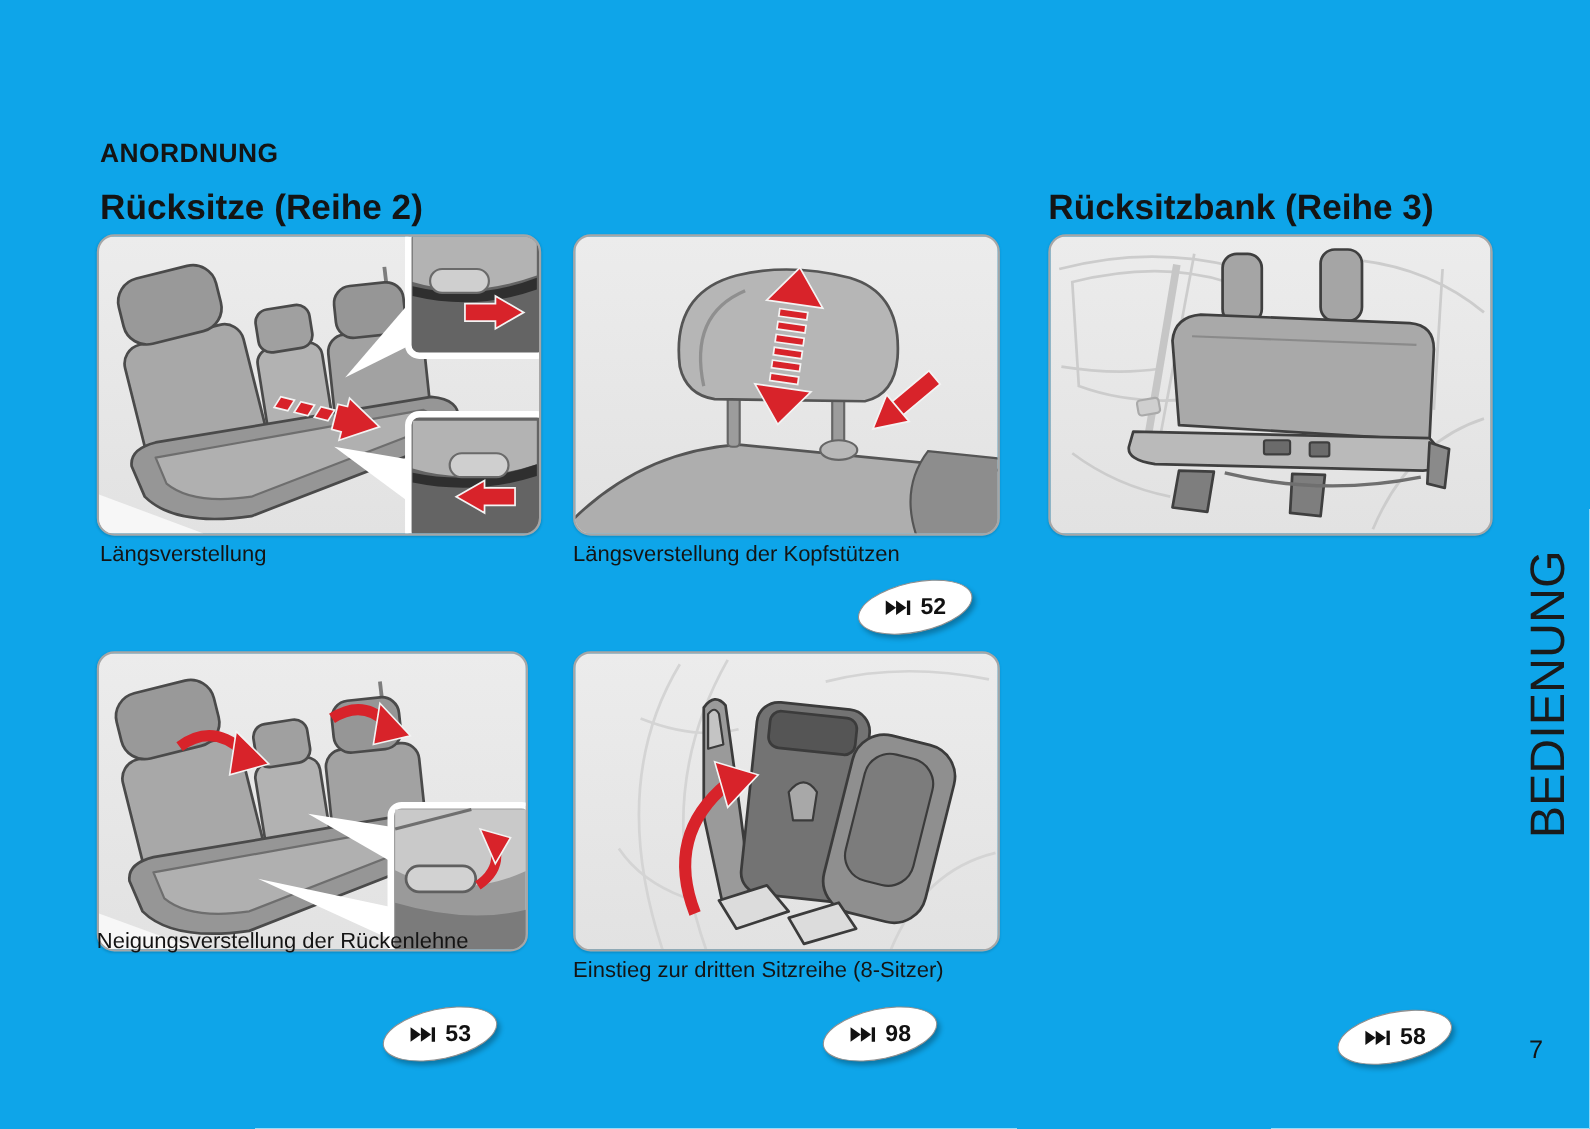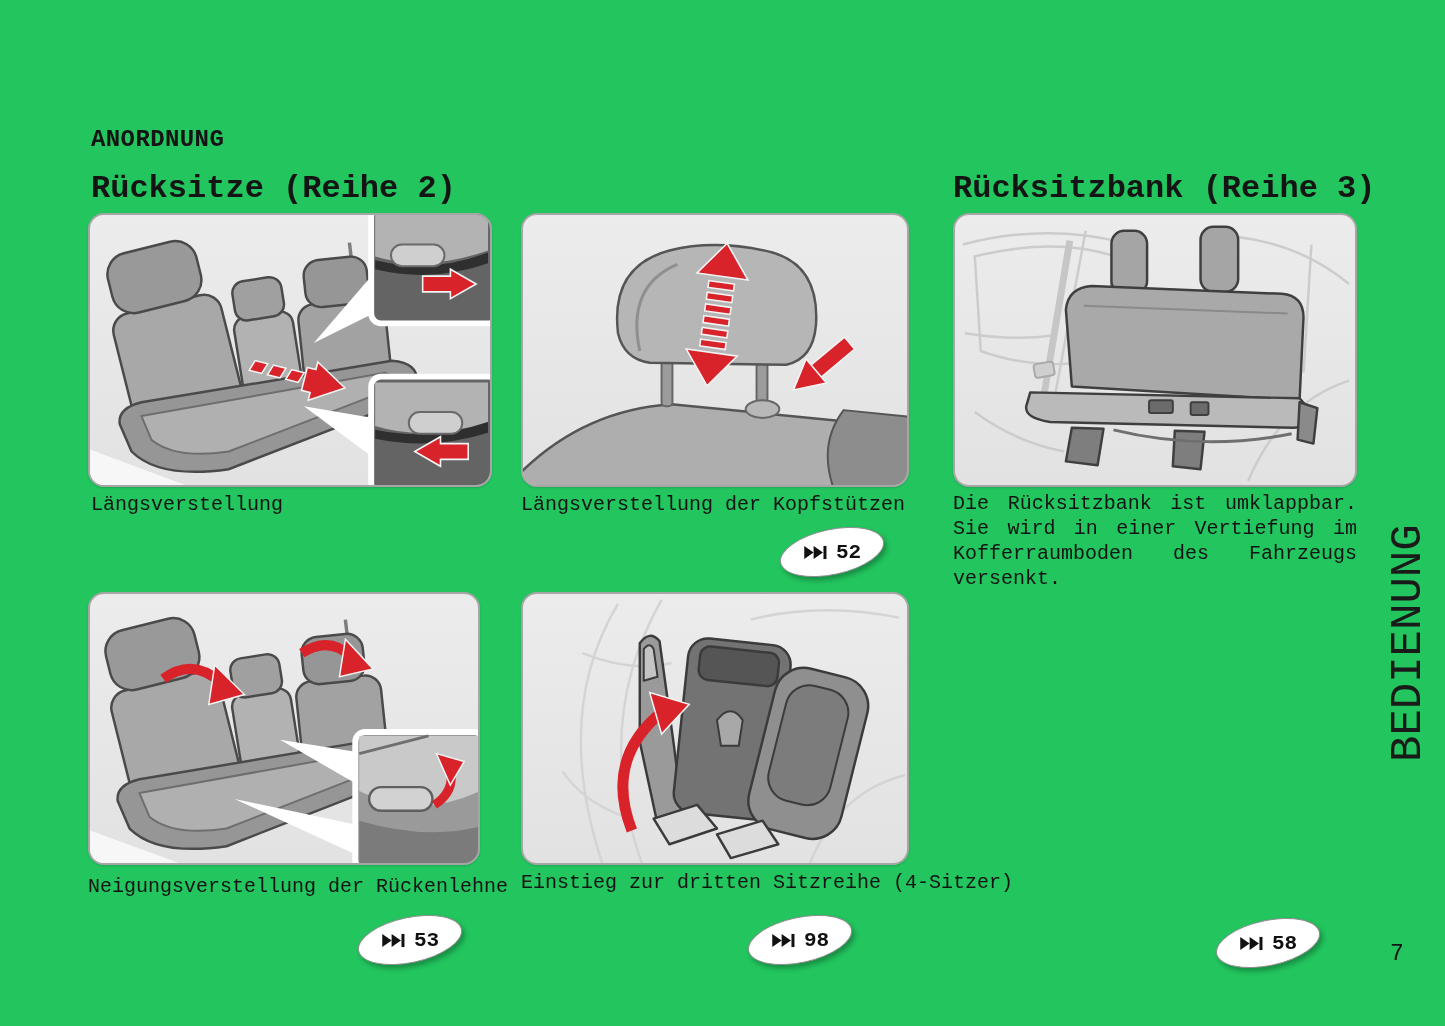--- a/index.html
+++ b/index.html
@@ -3,59 +3,59 @@
 <meta charset="utf-8">
 <style>
   :root{
     --arrow-red:#d8232a;
     --panel-bg:#e8e8e8;
     --panel-border:#a6a6a6;
     --ink:#141414;
   }
   html,body{margin:0;padding:0;background:#ffffff;}
   .page{
-    position:relative;width:1445px;height:1026px;background:#22c55e;
-    font-family:Liberation Mono, monospace;color:var(--ink);overflow:hidden;
+    position:relative;width:1445px;height:1026px;background:#0ea5e9;
+    font-family:Liberation Sans, sans-serif;color:var(--ink);overflow:hidden;
   }
   .h-main{position:absolute;left:91px;top:126px;font-size:24px;font-weight:bold;letter-spacing:.4px;}
   .h-col{position:absolute;font-size:32px;font-weight:bold;}
   .h-col.left{left:91px;top:170px;}
   .h-col.right{left:953px;top:170px;}
   .panel{
     position:absolute;border:2px solid var(--panel-border);border-radius:16px;
     background:linear-gradient(180deg,#ececec,#e2e2e2);overflow:hidden;
     box-shadow:0 1px 2px rgba(0,0,0,.15);
   }
   .panel svg{position:absolute;inset:0;width:100%;height:100%;display:block;}
   #fig-longitudinal{left:88px;top:213px;width:400px;height:270px;}
   #fig-headrest{left:521px;top:213px;width:384px;height:270px;}
   #fig-row3{left:953px;top:213px;width:400px;height:270px;}
   #fig-recline{left:88px;top:592px;width:388px;height:269px;}
   #fig-access{left:521px;top:592px;width:384px;height:269px;}
   .caption{position:absolute;font-size:20px;color:var(--ink);white-space:nowrap;text-align:right;}
   #cap-longitudinal{left:91px;top:493px;}
   #cap-headrest{left:521px;top:493px;}
-  #cap-recline{left:88px;top:875px;}
+  #cap-recline{left:88px;top:845px;}
   #cap-access{left:521px;top:871px;}
   .body-text{
     position:absolute;left:953px;top:491px;width:404px;
     font-size:20px;line-height:25px;text-align:justify;color:var(--ink);
   }
   .badge{position:absolute;width:106px;height:46px;}
   .badge .ellipse{
     position:absolute;inset:0;background:#ffffff;border:1.6px solid #8f8f8f;
     border-radius:50%;transform:rotate(-12deg);
     box-shadow:2px 4px 5px rgba(0,0,0,.28);
   }
   .badge .content{
     position:absolute;inset:0;display:flex;align-items:center;justify-content:center;gap:8px;
   }
   .badge .num{font-size:21px;font-weight:bold;color:#111;}
   #badge-52{left:779px;top:529px;text-align:right;}
-  #badge-53{left:357px;top:917px;}
+  #badge-53{left:347px;top:917px;}
   #badge-54{left:747px;top:917px;}
   #badge-58{left:1215px;top:920px;}
   .side-tab{
     position:absolute;right:12px;top:352px;height:410px;
     writing-mode:vertical-rl;transform:rotate(180deg);
     font-size:44px;color:#1a1a1a;letter-spacing:0px;font-weight:400;
     display:flex;align-items:center;
   }
   .page-num{position:absolute;left:1390px;top:941px;font-size:23px;color:var(--ink);}
   .red{fill:var(--arrow-red);}
@@ -172,21 +172,20 @@
         <path d="M118,216 L150,217 L144,254 L112,250 Z" fill="#7e7e7e"></path>
         <path d="M222,219 L252,220 L248,258 L220,255 Z" fill="#7e7e7e"></path>
         <path d="M348,190 L366,196 L362,232 L346,228 Z" fill="#8a8a8a"></path>
         <path d="M160,218 Q250,240 340,222" fill="none" stroke="#6f6f6f" stroke-width="3"></path>
       </g>
     </svg>
   </div>
 
   <div class="caption" id="cap-longitudinal">Längsverstellung</div>
   <div class="caption" id="cap-headrest">Längsverstellung der Kopfstützen</div>
-  <div class="body-text">Die Rücksitzbank ist umklappbar. Sie wird in einer Vertiefung im Kofferraumboden des Fahrzeugs versenkt.</div>
 
   <div class="panel" id="fig-recline">
     <svg viewBox="0 0 392 273" preserveAspectRatio="none">
       <polygon points="0,240 90,273 0,273" fill="#f7f7f7"></polygon>
       <g stroke="#4a4a4a" stroke-width="2.5" stroke-linejoin="round">
         <path d="M258,26 L266,94" stroke="#7d7d7d" stroke-width="3.5" fill="none"></path>
         <g transform="rotate(-6 248 118)">
           <rect x="210" y="86" width="86" height="110" rx="16" fill="#a2a2a2"></rect>
           <rect x="220" y="42" width="62" height="48" rx="16" fill="#969696"></rect>
         </g>
@@ -247,21 +246,21 @@
         <path d="M196,244 L242,230 L258,254 L210,268 Z" fill="#dcdcdc"></path>
       </g>
       <g>
         <path d="M110,240 Q82,168 140,120" class="red-stroke" stroke-width="11" fill="none"></path>
         <polygon points="128,100 168,112 140,142" class="red" stroke="#f3f3f3" stroke-width="1.5"></polygon>
       </g>
     </svg>
   </div>
 
   <div class="caption" id="cap-recline">Neigungsverstellung der Rückenlehne</div>
-  <div class="caption" id="cap-access">Einstieg zur dritten Sitzreihe (4-Sitzer)</div>
+  <div class="caption" id="cap-access">Einstieg zur dritten Sitzreihe (8-Sitzer)</div>
 
   <div class="badge" id="badge-52">
     <div class="ellipse"></div>
     <div class="content">
       <svg width="25" height="15" viewBox="0 0 26 16">
         <polygon points="1,1 11,8 1,15" fill="#111"></polygon>
           <polygon points="11,1 21,8 11,15" fill="#111"></polygon>
           <rect x="21.5" y="1" width="3.2" height="14" fill="#111"></rect>
       </svg>
       <span class="num">52</span>

